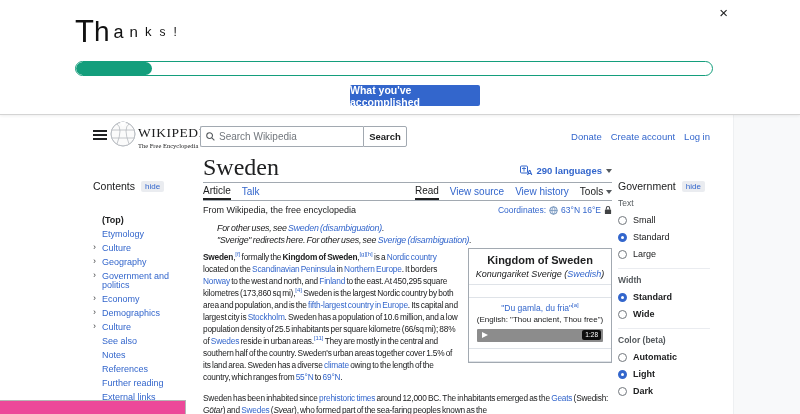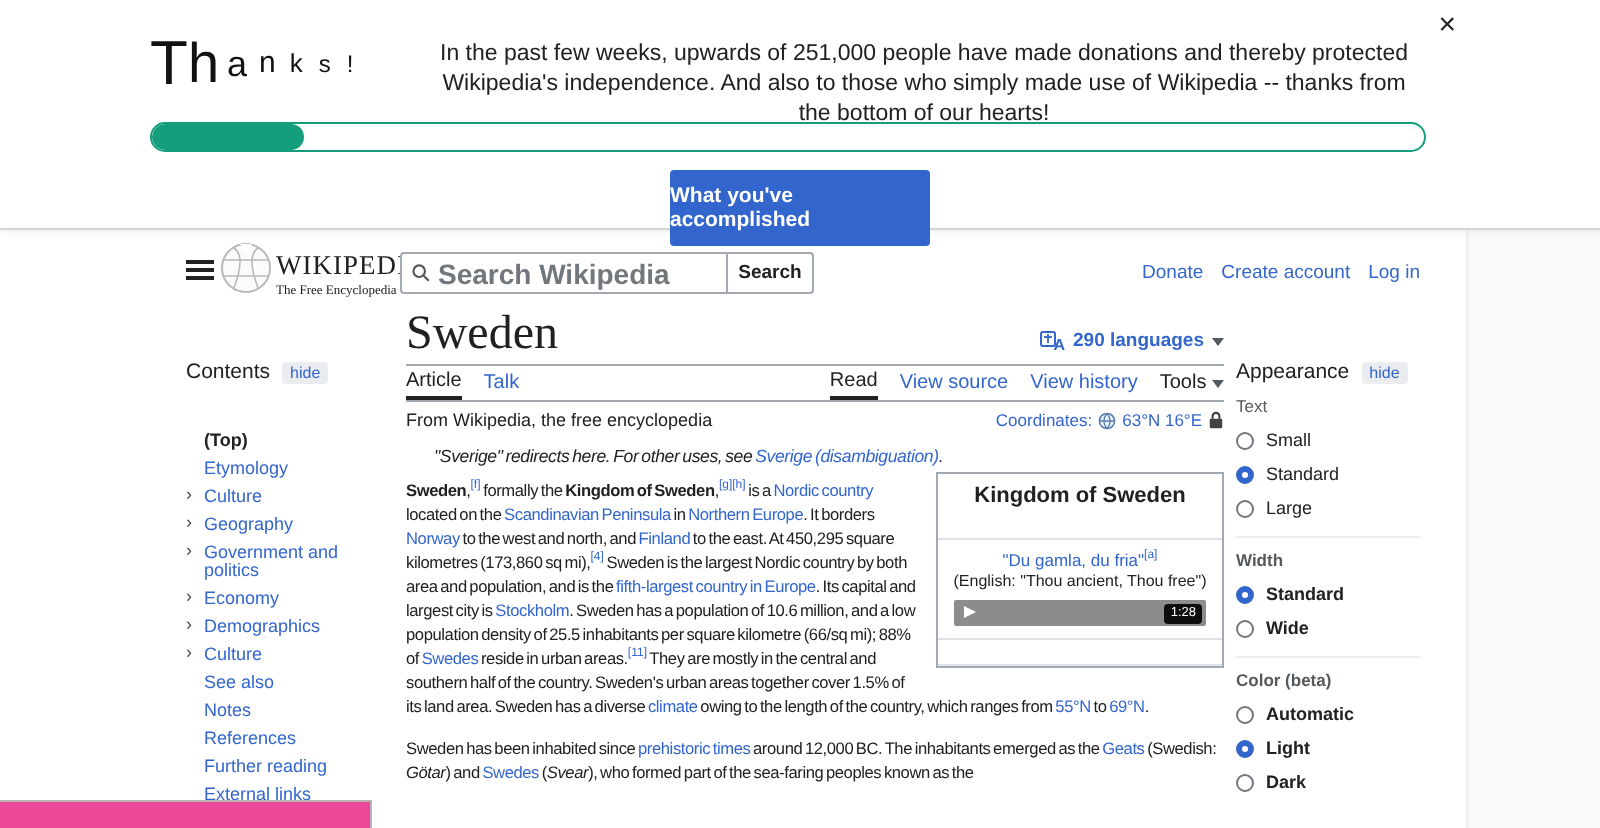--- a/index.html
+++ b/index.html
@@ -12,37 +12,37 @@
   .thanks{position:absolute;left:75px;top:16px;display:flex;align-items:center;color:#111;}
   .thanks span{line-height:1;font-family:"Liberation Sans",sans-serif;}
   .l0{font-size:31px;} .l1{font-size:28px;} .l2{font-size:18px;margin-left:4px;}
   .l3{font-size:15px;margin-left:6px;} .l4{font-size:13px;margin-left:7px;}
   .l5{font-size:12px;margin-left:8px;} .l6{font-size:12px;margin-left:8px;}
   .banner-msg{position:absolute;left:213px;top:20px;width:498px;text-align:center;
               font-size:11.5px;line-height:15px;color:#202122;}
   .progress-track{position:absolute;left:75px;top:61px;width:636px;height:13px;border:1px solid #149e7c;
                   border-radius:8px;background:#fff;overflow:hidden;}
   .progress-fill{height:100%;border-radius:8px;background:#149e7c;}
-  .banner-btn{position:absolute;left:335px;top:85px;width:130px;height:38px;border:none;border-radius:2px;
+  .banner-btn{position:absolute;left:350px;top:85px;width:130px;height:21px;border:none;border-radius:2px;
               background:#36c;color:#fff;font-size:10.5px;font-weight:bold;
               font-family:"Liberation Sans",sans-serif;display:flex;align-items:center;justify-content:center;}
   
   .page-right-strip{position:absolute;left:733px;top:114px;width:67px;height:300px;background:#f8f9fa;border-left:1px solid #eef0f2;}
   .scroll-thumb{position:absolute;right:1px;top:1px;width:4px;height:12px;background:#a6a6a6;border-radius:2px;}
   
   .hamburger{position:absolute;left:93px;top:130px;width:14px;height:10px;cursor:pointer;}
   .hamburger div{height:1.6px;background:#202122;margin-bottom:2.4px;}
   .logo-globe{position:absolute;left:110px;top:121px;}
   .wordmark{position:absolute;left:138px;top:125px;font-family:"Liberation Serif",serif;}
   .wordmark .wm{font-size:13.5px;letter-spacing:.5px;color:#202122;}
   .wordmark .tg{font-size:6.5px;color:#202122;margin-top:1px;}
   .searchbar{position:absolute;left:200px;top:126px;display:flex;height:21px;}
   .search-input{width:152px;border:1px solid #a2a9b1;border-right:none;border-radius:2px 0 0 2px;
                 display:flex;align-items:center;padding:0 5px;gap:4px;background:#fff;}
-  .search-input .ph{font-size:14px;color:#72777d;font-weight:bold;}
+  .search-input .ph{font-size:10px;color:#72777d;}
   .search-btn{width:42px;border:1px solid #a2a9b1;border-radius:0 2px 2px 0;background:#fff;
               font-size:9.5px;font-weight:bold;color:#202122;display:flex;align-items:center;justify-content:center;}
   .header-links{position:absolute;right:90px;top:131px;display:flex;gap:9px;font-size:9.5px;}
   .blue{color:#36c;}
   
   .main{position:absolute;left:203px;top:155px;width:409px;}
   .title-row{display:flex;justify-content:space-between;align-items:flex-end;border-bottom:1px solid #a2a9b1;padding-bottom:3px;}
   .page-title{font-family:"Liberation Serif",serif;font-size:24px;line-height:1;}
   .lang-btn{display:flex;align-items:center;gap:4px;font-size:9.5px;font-weight:bold;color:#36c;padding-bottom:3px;}
   .caret{width:0;height:0;border-left:3.5px solid transparent;border-right:3.5px solid transparent;border-top:4px solid #54595d;}
@@ -107,21 +107,20 @@
   <div class="banner-close">×</div>
   <div class="thanks">
     <span class="l0">T</span>
     <span class="l1">h</span>
     <span class="l2">a</span>
     <span class="l3">n</span>
     <span class="l4">k</span>
     <span class="l5">s</span>
     <span class="l6">!</span>
   </div>
-  <div class="banner-msg">In the past few weeks, upwards of 251,000 people have made donations and thereby protected Wikipedia's independence. And also to those who simply made use of Wikipedia -- thanks from the bottom of our hearts!</div>
   <div class="progress-track" style="border-color: rgb(20, 158, 124);">
     <div class="progress-fill" style="width: 12%; background: rgb(20, 158, 124);"></div>
   </div>
   <div class="banner-btn" style="background: rgb(51, 102, 204);">What you've accomplished</div>
 </div>
 
 <div class="page-right-strip"></div>
 <div class="scroll-thumb"></div>
 
 <div class="hamburger">
@@ -217,24 +216,26 @@
       </svg>
       <span class="blue">63°N 16°E</span>
       <svg width="8" height="10" viewBox="0 0 9 11">
         <rect x="1" y="4.8" width="7" height="5.3" rx="0.8" fill="#404244"></rect>
         <path d="M2.6 4.8 V3.4 a1.9 1.9 0 0 1 3.8 0 V4.8" fill="none" stroke="#404244" stroke-width="1.2"></path>
       </svg>
     </span>
   </div>
 
   <div class="content">
+    <div class="hatnote"><span class="seg-plain">For other uses, see </span><span class="seg-link">Sweden (disambiguation)</span><span class="seg-plain">.</span></div>
     <div class="hatnote"><span class="seg-plain">"Sverige" redirects here. For other uses, see </span><span class="seg-link">Sverige (disambiguation)</span><span class="seg-plain">.</span></div>
 
     <div class="infobox">
       <div class="ib-title">Kingdom of Sweden</div>
+      <div class="ib-native"><span class="seg-plain">Konungariket Sverige (</span><span class="seg-link">Swedish</span><span class="seg-plain">)</span></div>
       <div class="ib-images">
       </div>
       <div class="ib-anthem">
         <div class="ib-link"><span class="seg-link">"Du gamla, du fria"</span><span class="seg-sup">[a]</span></div>
         <div class="ib-eng">(English: "Thou ancient, Thou free")</div>
         <div class="player">
           <div class="tri"></div>
           <div class="time">1:28</div>
         </div>
       </div>
@@ -246,21 +247,21 @@
 
     </div>
 
     <div class="para"><span class="seg-bold">Sweden</span><span class="seg-plain">,</span><span class="seg-sup">[f]</span><span class="seg-plain"> formally the </span><span class="seg-bold">Kingdom of Sweden</span><span class="seg-plain">,</span><span class="seg-sup">[g][h]</span><span class="seg-plain"> is a </span><span class="seg-link">Nordic country</span><span class="seg-plain"> located on the </span><span class="seg-link">Scandinavian Peninsula</span><span class="seg-plain"> in </span><span class="seg-link">Northern Europe</span><span class="seg-plain">. It borders </span><span class="seg-link">Norway</span><span class="seg-plain"> to the west and north, and </span><span class="seg-link">Finland</span><span class="seg-plain"> to the east. At 450,295 square kilometres (173,860 sq mi),</span><span class="seg-sup">[4]</span><span class="seg-plain"> Sweden is the largest Nordic country by both area and population, and is the </span><span class="seg-link">fifth-largest country in Europe</span><span class="seg-plain">. Its capital and largest city is </span><span class="seg-link">Stockholm</span><span class="seg-plain">. Sweden has a population of 10.6 million, and a low population density of 25.5 inhabitants per square kilometre (66/sq mi); 88% of </span><span class="seg-link">Swedes</span><span class="seg-plain"> reside in urban areas.</span><span class="seg-sup">[11]</span><span class="seg-plain"> They are mostly in the central and southern half of the country. Sweden's urban areas together cover 1.5% of its land area. Sweden has a diverse </span><span class="seg-link">climate</span><span class="seg-plain"> owing to the length of the country, which ranges from </span><span class="seg-link">55°N</span><span class="seg-plain"> to </span><span class="seg-link">69°N</span><span class="seg-plain">.</span></div>
     <div class="para"><span class="seg-plain">Sweden has been inhabited since </span><span class="seg-link">prehistoric times</span><span class="seg-plain"> around 12,000 BC. The inhabitants emerged as the </span><span class="seg-link">Geats</span><span class="seg-plain"> (Swedish: </span><span class="seg-italic">Götar</span><span class="seg-plain">) and </span><span class="seg-link">Swedes</span><span class="seg-plain"> (</span><span class="seg-italic">Svear</span><span class="seg-plain">), who formed part of the sea-faring peoples known as the </span></div>
   </div>
 </div>
 
 <div class="appearance">
   <div class="side-head">
-    <span class="hd">Appearance</span>
+    <span class="hd">Government</span>
     <span class="chip">hide</span>
   </div>
   <div class="app-section">
     <div class="app-label">Text</div>
     <div class="radio-row">
       <span class="radio"></span>
       <span class="radio-label">Small</span>
     </div>
     <div class="radio-row selected">
       <span class="radio"></span>

